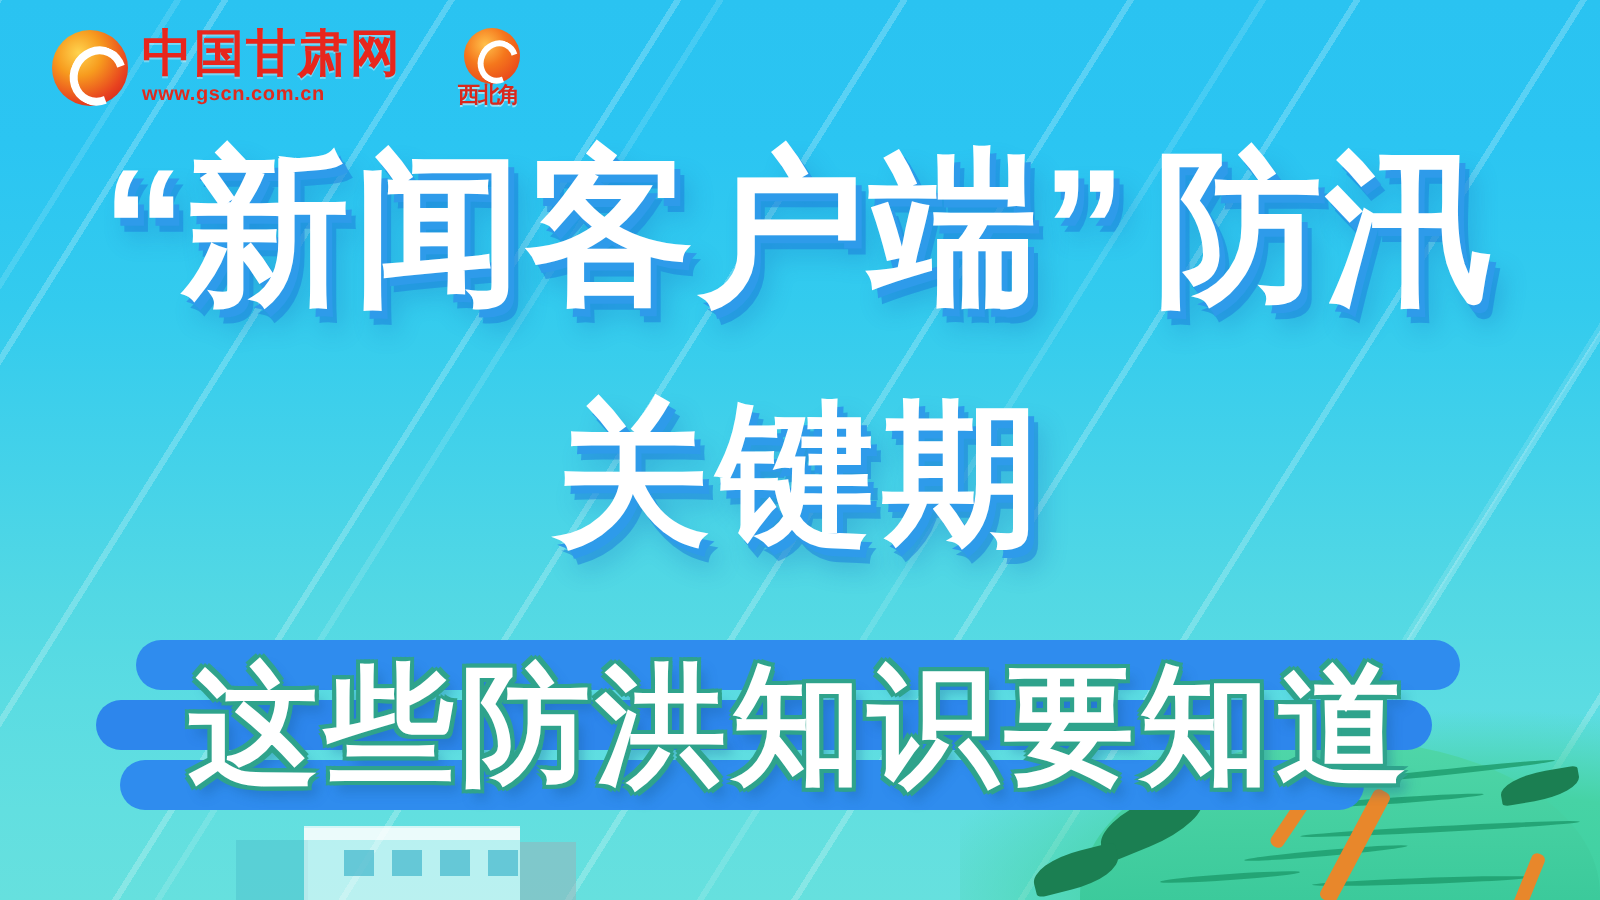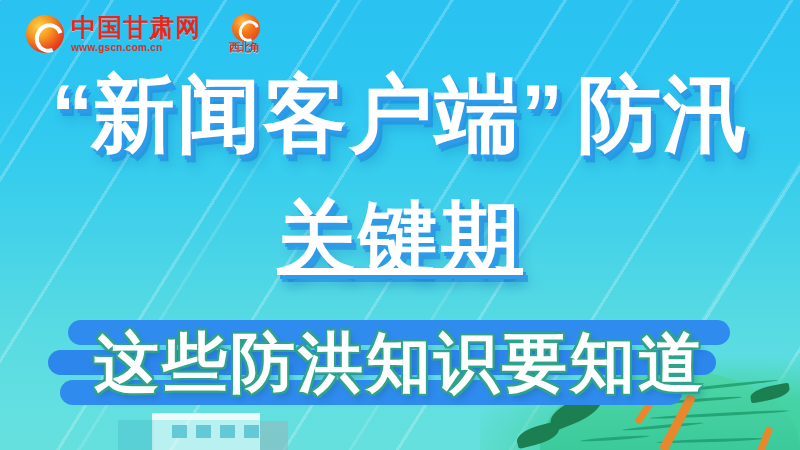--- a/index.html
+++ b/index.html
@@ -269,21 +269,20 @@
     font-size: 78px;
     font-weight: bold;
     line-height: 1;
     letter-spacing: 4px;
     color: #FFFFFF;
     text-shadow:
        3px 4px 0 #2E9BEA,
        5px 7px 0 rgba(30,130,220,0.55),
        7px 10px 12px rgba(20,100,180,0.30);
     white-space: nowrap;
-    text-decoration: underline;
   }
 
   
   .bands {
     position: absolute;
     z-index: 18;
     left: 0; right: 0;
     top: 320px;
     height: 96px;
   }

